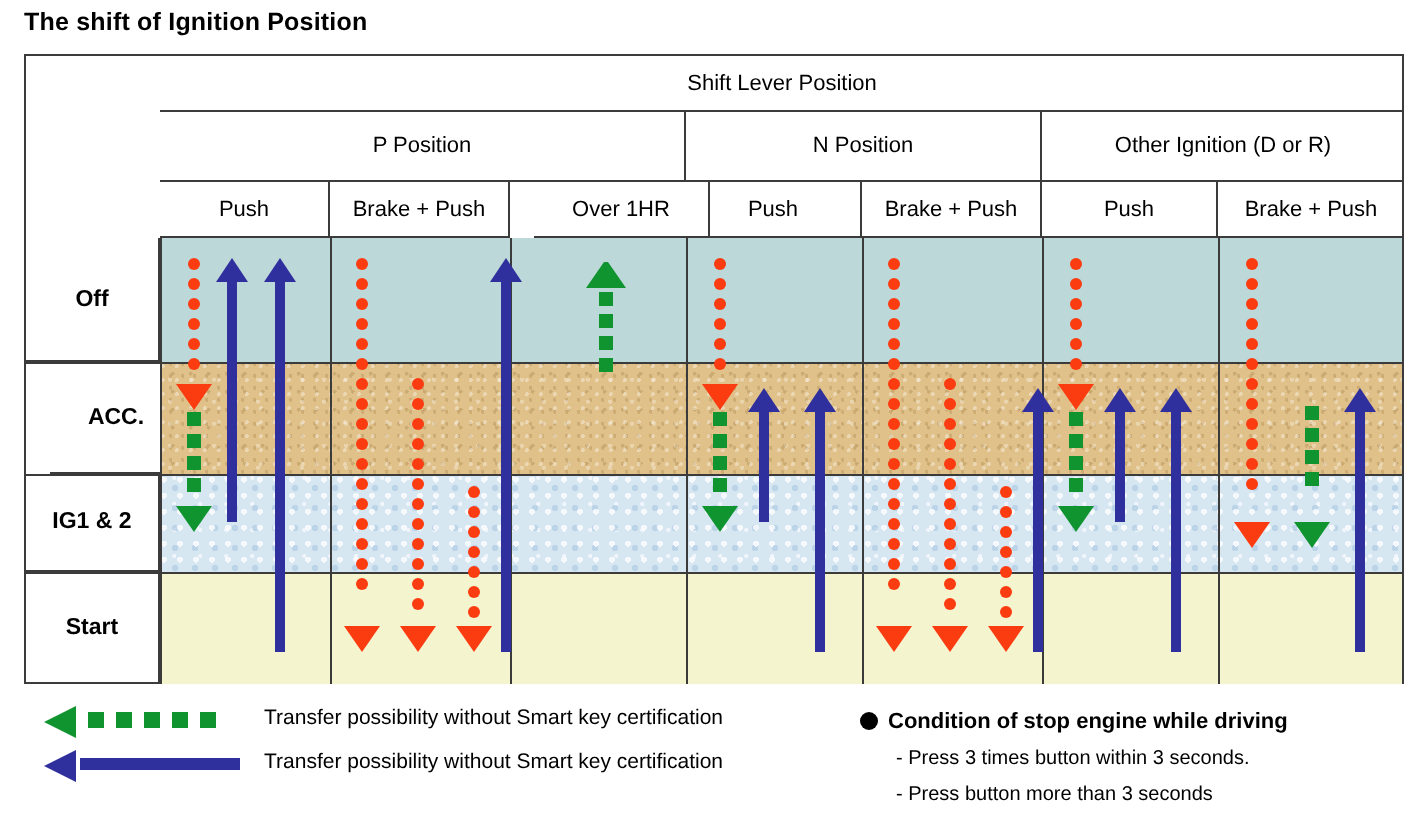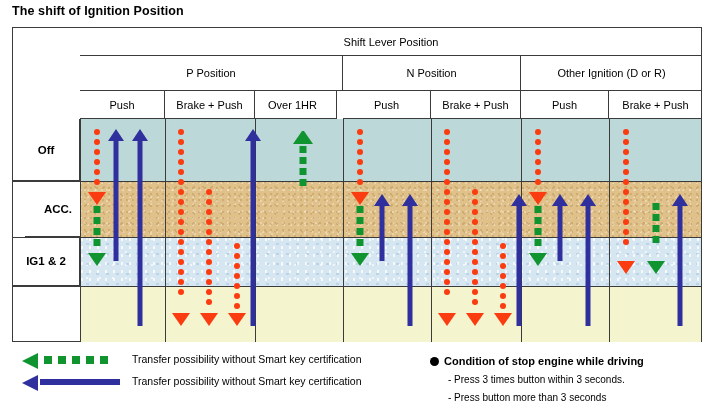--- a/index.html
+++ b/index.html
@@ -109,29 +109,30 @@
 
 
   <div class="cell bb" style="left:67px;top:0;width:622px;height:28px;">Shift Lever Position</div>
 
   <div class="cell bb br" style="left:67px;top:28px;width:263px;height:35px;">P Position</div>
   <div class="cell bb br" style="left:330px;top:28px;width:178px;height:35px;">N Position</div>
   <div class="cell bb" style="left:508px;top:28px;width:181px;height:35px;">Other Ignition (D or R)</div>
 
   <div class="cell bb br" style="left:67px;top:63px;width:85px;height:28px;">Push</div>
   <div class="cell bb br" style="left:152px;top:63px;width:90px;height:28px;">Brake + Push</div>
-  <div class="cell bb br" style="left:236px;top:63px;width:88px;height:28px;">Over 1HR</div>
+  <div class="cell bb br" style="left:254px;top:63px;width:88px;height:28px;">Over 1HR</div>
   <div class="cell bb br" style="left:330px;top:63px;width:88px;height:28px;">Push</div>
   <div class="cell bb br" style="left:418px;top:63px;width:90px;height:28px;">Brake + Push</div>
   <div class="cell bb br" style="left:508px;top:63px;width:88px;height:28px;">Push</div>
   <div class="cell bb" style="left:596px;top:63px;width:93px;height:28px;">Brake + Push</div>
 
   <div class="cell br bb rowlabel" style="left:0;top:91px;width:67px;height:62px;">Off</div>
   <div class="cell br bb rowlabel" style="left:12px;top:153px;width:67px;height:56px;">ACC.</div>
   <div class="cell br bb rowlabel" style="left:0;top:209px;width:67px;height:49px;">IG1 &amp; 2</div>
+  <div class="cell br rowlabel" style="left:0;top:258px;width:67px;height:56px;">Start</div>
 
   <div class="band band-off" style="top:91px;height:62px;"></div>
   <div class="band band-acc" style="top:153px;height:56px;"></div>
   <div class="band band-ig" style="top:209px;height:49px;"></div>
   <div class="band band-start" style="top:258px;height:56px;"></div>
 
   <div class="hsep" style="top:153px;"></div>
   <div class="hsep" style="top:209px;"></div>
   <div class="hsep" style="top:258px;"></div>
 

